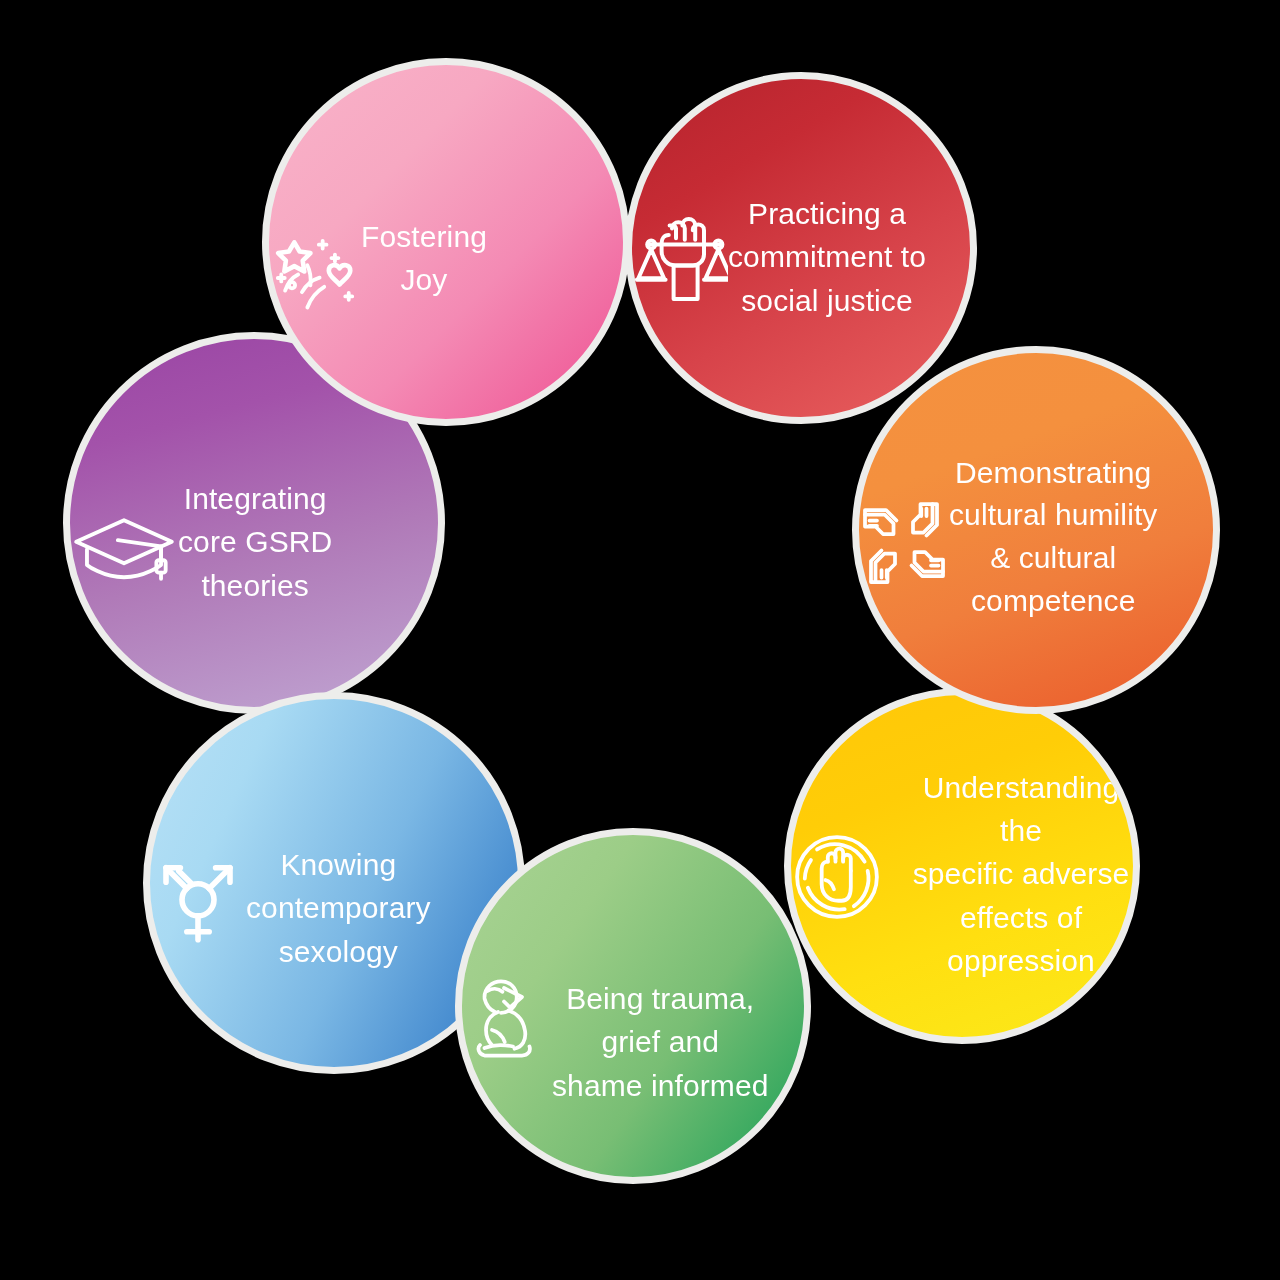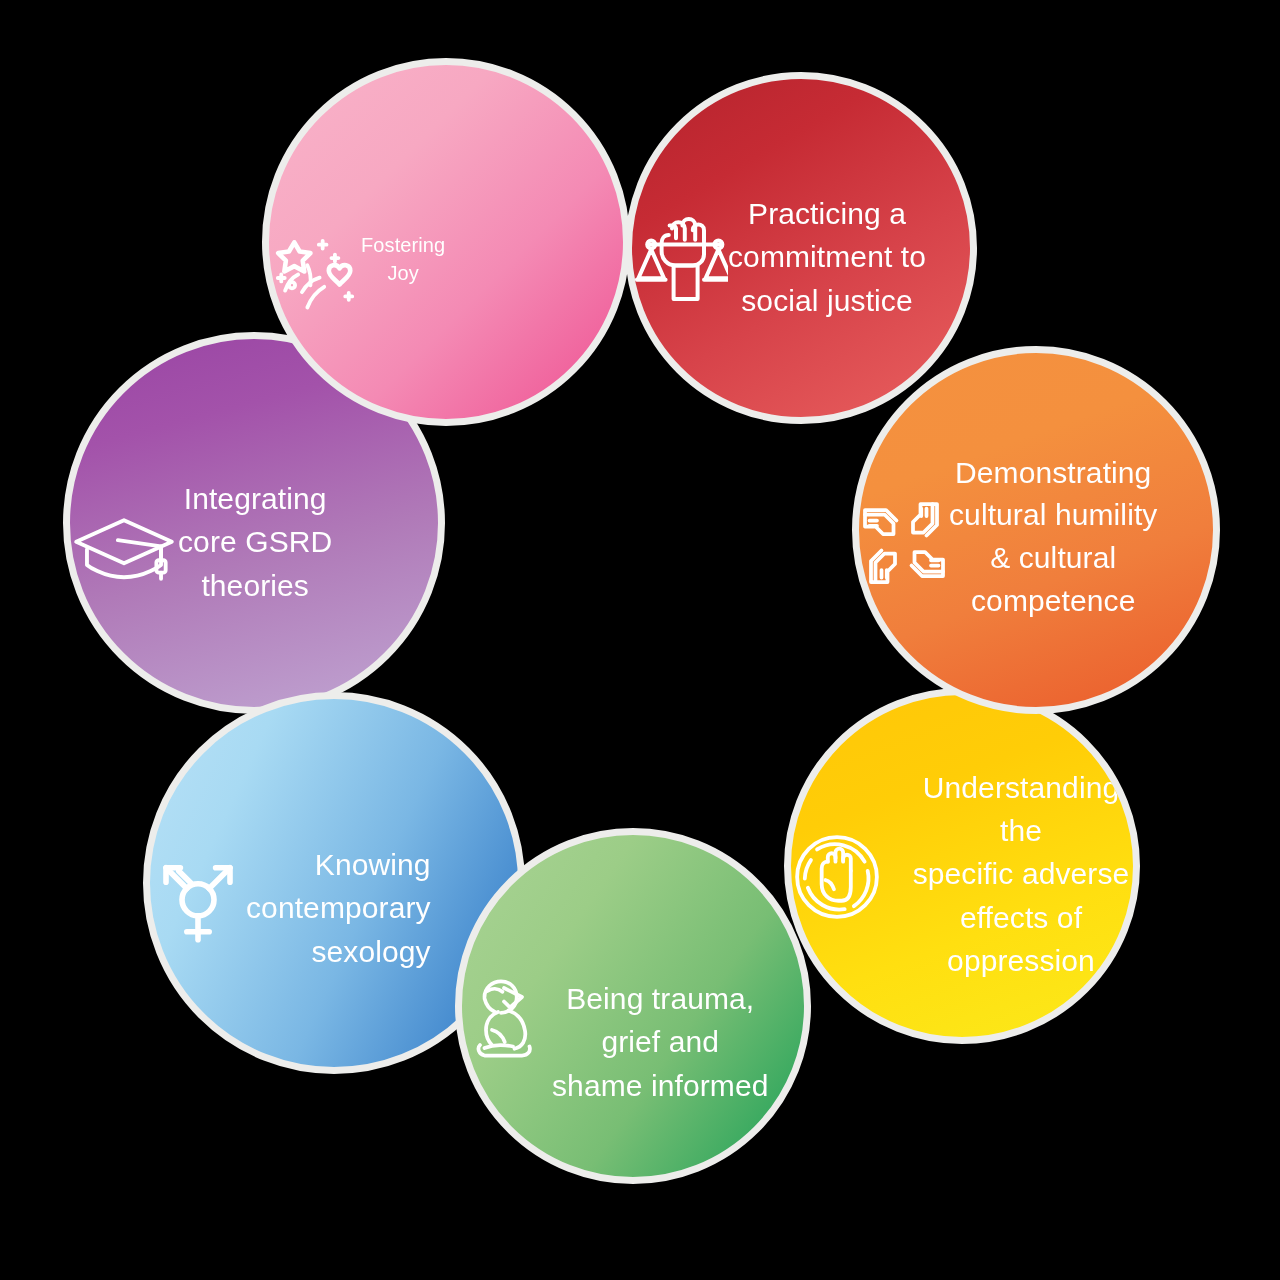--- a/index.html
+++ b/index.html
@@ -53,21 +53,21 @@
   }
 
   
 
   
   #b-joy {
     left: 262px; top: 58px; width: 368px; height: 368px;
     background: linear-gradient(135deg, #f9b3c9 0%, #f7a8c2 32%, #f48ab4 62%, #ee4f91 100%);
   }
   #b-joy .icon-wrap { margin-top: 62px; }
-  #b-joy .label { margin-top: 34px; font-size: 20px; line-height: 1.42; }
+  #b-joy .label { margin-top: 34px; font-size: 30px; line-height: 1.42; }
 
   
   #b-justice {
     left: 625px; top: 72px; width: 352px; height: 352px;
     background: linear-gradient(150deg, #b5232d 0%, #c62b34 28%, #d7434a 60%, #e9605f 100%);
   }
   #b-justice .icon-wrap { margin-top: 22px; }
   #b-justice .label { margin-top: 18px; font-size: 30px; line-height: 1.44; }
 
   
@@ -109,21 +109,21 @@
   }
   #b-theories .icon-wrap { margin-top: 56px; }
   #b-theories .label { margin-top: 38px; font-size: 30px; line-height: 1.44; }
 
   
   #b-joy        { z-index: 7; }
   #b-justice    { z-index: 6; }
   #b-culture    { z-index: 5; }
   #b-oppression { z-index: 4; gap: 26px; }
   #b-trauma     { z-index: 3; }
-  #b-sexology   { z-index: 2; text-align: right; }
+  #b-sexology   { z-index: 2; }
   #b-theories   { z-index: 1; }
 </style>
 </head>
 <body>
 
 <div id="stage">
 
   <div class="bubble" id="b-joy">
     <span class="icon-wrap">
       <svg width="92" height="92" viewBox="0 0 120 120">

